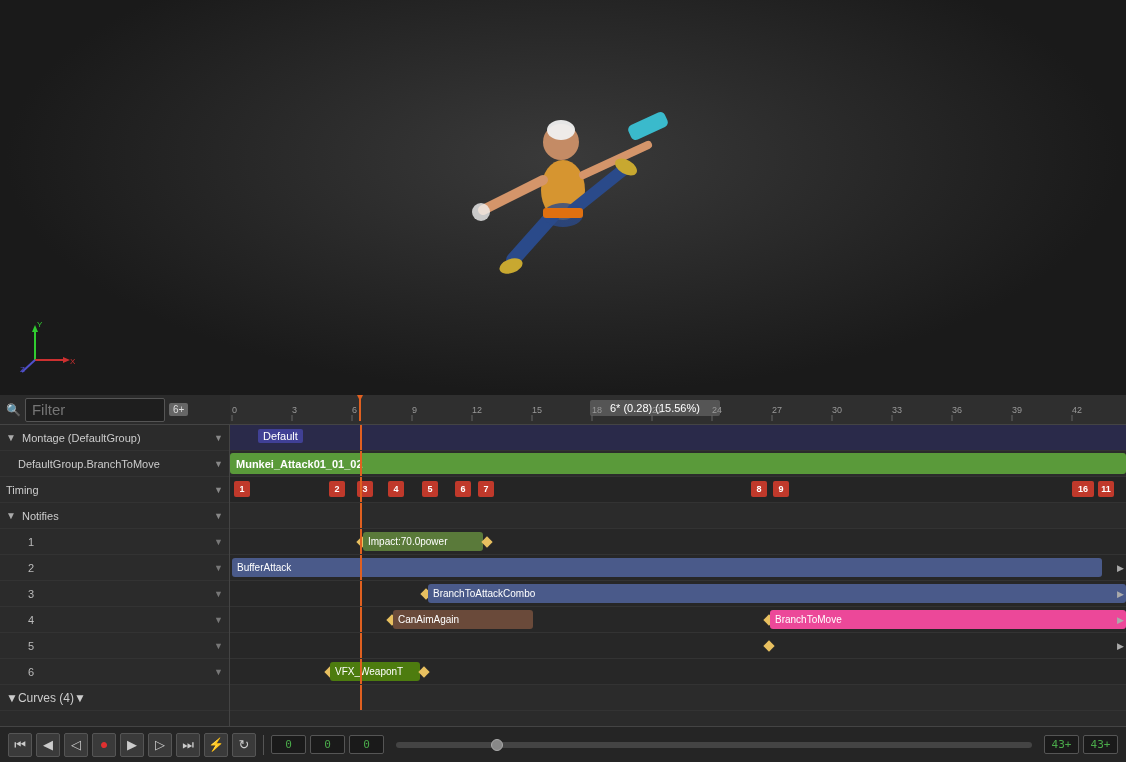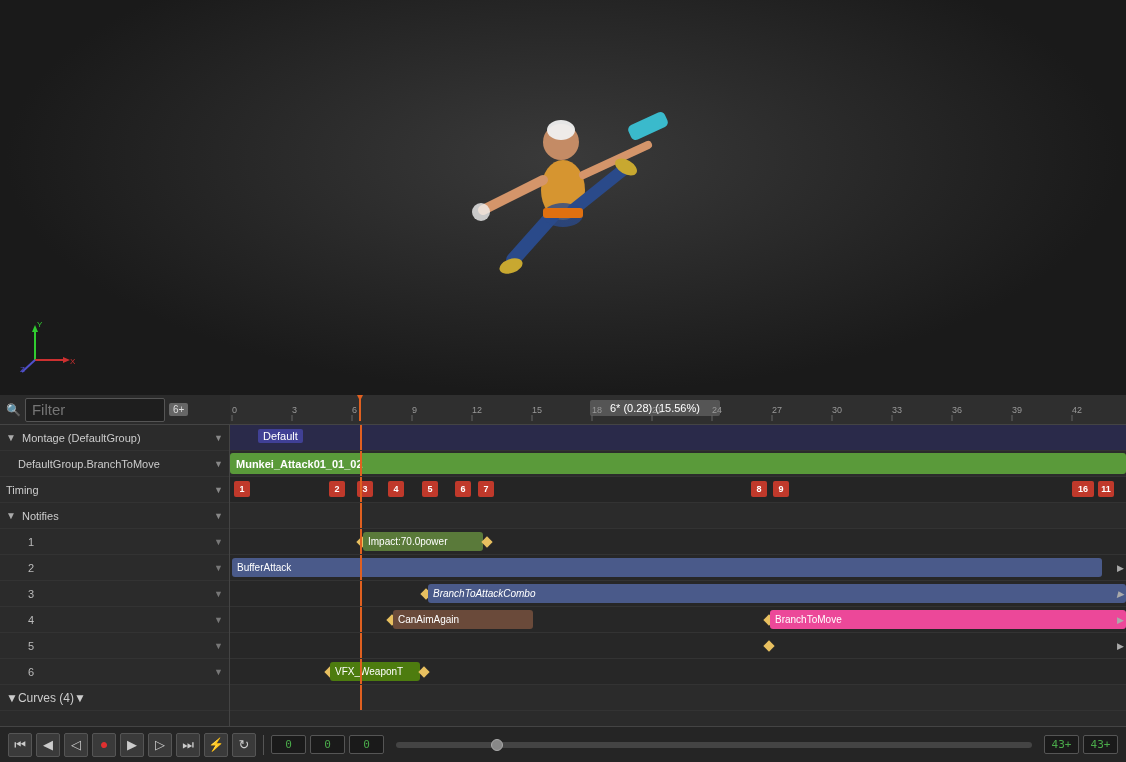--- a/index.html
+++ b/index.html
@@ -544,21 +544,21 @@
       </div>
 
       <div class="content-row" style="height:26px; background:#272727;">
         <div class="segment" style="left:2px; width:870px; background:#4a5a8a;">
           <span>BufferAttack</span>
         </div>
         <span class="arrow-marker" style="right:2px;">▶</span>
         <div class="playhead-line" style="left:130px; height:100%;"></div>
       </div>
 
-      <div class="content-row" style="height:26px; background:#272727;font-style:italic;">
+      <div class="content-row" style="height:26px; background:#272727;">
         <div class="diamond-marker" style="left:192px;"></div>
         <div class="segment" style="left:198px; right:0; background:#4a5a8a;">
           <span>BranchToAttackCombo</span>
         </div>
         <span class="arrow-marker" style="right:2px;">▶</span>
         <div class="playhead-line" style="left:130px; height:100%;"></div>
       </div>
 
       <div class="content-row" style="height:26px; background:#272727;">
         <div class="diamond-marker" style="left:158px;"></div>

